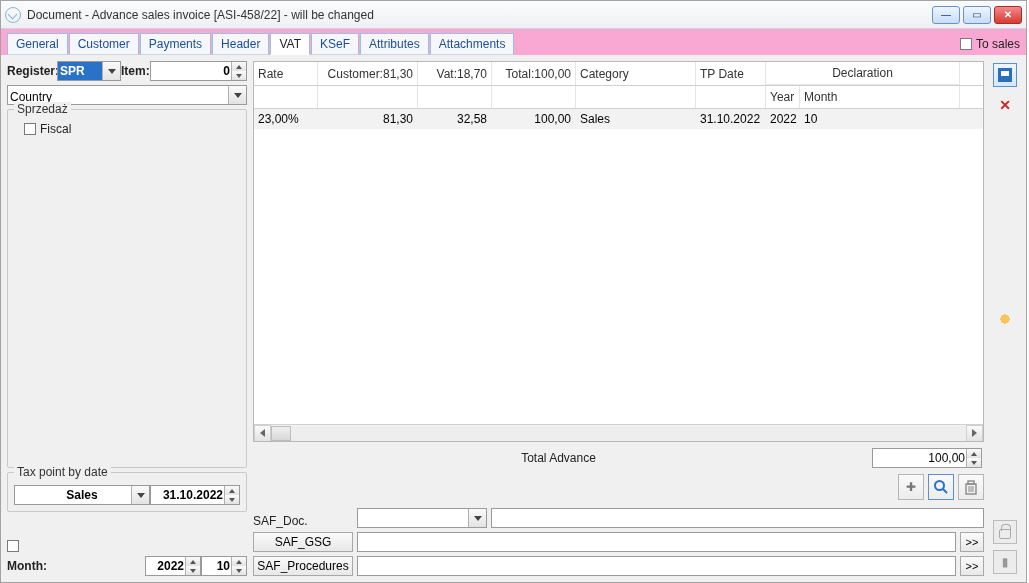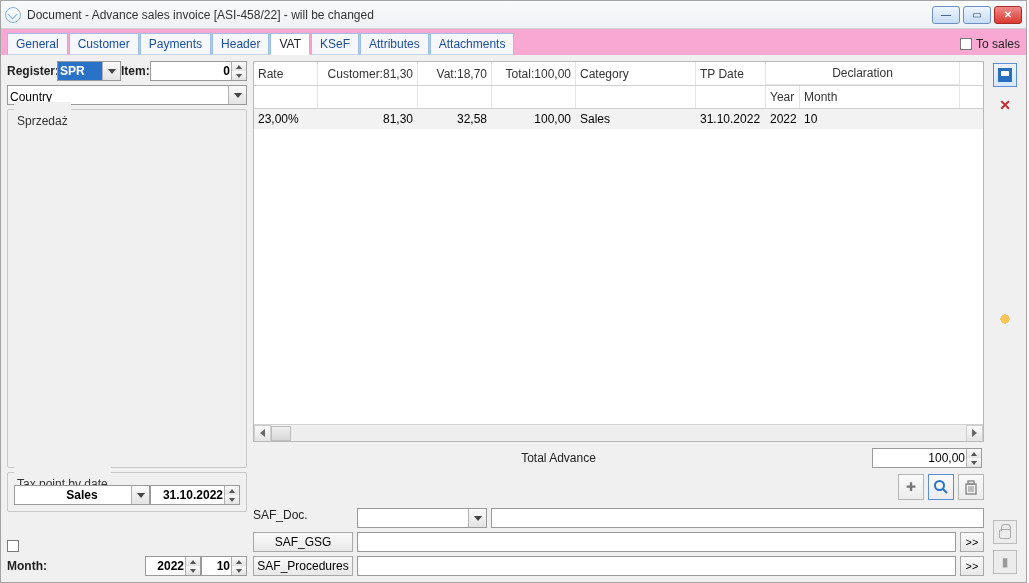--- a/index.html
+++ b/index.html
@@ -27,21 +27,21 @@
 .select .arrow { position:absolute; right:0; top:0; width:18px;height:100%;border-left:1px solid #b0b0b0;background:linear-gradient(#fafafa,#e3e3e3);display:flex;align-items:center;justify-content:center; }
 .select .arrow::after{content:"";border-left:4px solid transparent;border-right:4px solid transparent;border-top:5px solid #444;}
 .select.sel-spr { background:#2a72c8;color:#fff;}
 .spin { height:20px;border:1px solid #9a9a9a;background:#fff;display:flex;align-items:center;justify-content:flex-end;padding:0 16px 0 2px;position:relative; }
 .spin .spns{position:absolute;right:0;top:0;width:15px;height:100%;display:flex;flex-direction:column;}
 .spin .spns div{flex:1;border-left:1px solid #b0b0b0;background:linear-gradient(#fafafa,#e3e3e3);display:flex;align-items:center;justify-content:center;}
 .spin .spns div::after{content:"";border-left:3px solid transparent;border-right:3px solid transparent;}
 .spin .spns div:first-child::after{border-bottom:4px solid #555;}
 .spin .spns div:last-child::after{border-top:4px solid #555;}
 .group { border:1px solid #c9c9c9; border-radius:2px; padding:6px; background:#f0f0f0; position:relative; padding-top:12px; }
-.group .legend{position:absolute;top:-8px;left:6px;background:#f0f0f0;padding:12px 3px;color:#333;text-align:center;}
+.group .legend{position:absolute;top:-8px;left:6px;background:#f0f0f0;padding:0 3px;color:#333;text-align:center;}
 .leftbig { flex:1; }
 .centerpanel { flex:1; display:flex; flex-direction:column; }
 .grid { border:1px solid #b8b8b8; background:#fff; flex:1; display:flex;flex-direction:column; overflow:hidden;}
 .ghead { display:flex;flex-direction:column; }
 .ghr { display:flex; border-bottom:1px solid #d0d0d0;}
 .gh { padding:4px 4px; color:#333; border-right:1px solid #e5e5e5; display:flex;align-items:center; }
 .gbody { flex:1; }
 .gr { display:flex; background:#f2f2f2; }
 .gc { padding:3px 4px; border-right:1px solid transparent; }
 .ta-r { justify-content:flex-end; text-align:right; }
@@ -59,21 +59,21 @@
 .hscroll .larr::after{content:"";border-top:4px solid transparent;border-bottom:4px solid transparent;border-right:5px solid #666;}
 .hscroll .rarr::after{content:"";border-top:4px solid transparent;border-bottom:4px solid transparent;border-left:5px solid #666;}
 .hscroll .track{flex:1;height:15px;position:relative;background:#eee;}
 .hscroll .thumb{position:absolute;left:0;top:0;width:20px;height:100%;background:linear-gradient(#f0f0f0,#d8d8d8);border:1px solid #bcbcbc;}
 .belowgrid{display:flex;align-items:center;gap:8px;padding:6px 2px 4px 0;justify-content:flex-end;}
 .totallbl{flex:1;text-align:center;color:#222;}
 .iconbtns{display:flex;gap:4px;justify-content:flex-end;padding:2px 0 8px;}
 .ibtn{width:26px;height:26px;border:1px solid #b5b5b5;background:linear-gradient(#fafafa,#ececec);display:flex;align-items:center;justify-content:center;color:#777;}
 .ibtn.mag{color:#2a72c8;border-color:#5a8ed6;}
 .safrows{display:flex;flex-direction:column;gap:4px;}
-.safrow{display:flex;align-items:flex-start;gap:4px;}
+.safrow{display:flex;align-items:flex-end;gap:4px;}
 .safbtn{width:100px;height:20px;border:1px solid #a8a8a8;background:linear-gradient(#fafafa,#e8e8e8);text-align:center;line-height:18px;}
 .bigin{flex:1;height:20px;border:1px solid #9a9a9a;background:#fff;}
 .gobtn{width:24px;height:20px;border:1px solid #a8a8a8;background:linear-gradient(#fafafa,#e8e8e8);text-align:center;line-height:18px;font-size:11px;}
 .rightbar{width:30px;display:flex;flex-direction:column;align-items:center;padding:2px;gap:6px;}
 .rbtn{width:24px;height:24px;border:1px solid #5a8ed6;background:linear-gradient(#eef5ff,#d6e8ff);display:flex;align-items:center;justify-content:center;}
 .rbtn.plain{border-color:#bbb;background:#ececec;color:#888;}
 .saveicon{width:14px;height:14px;background:#2a6ec0;position:relative;}
 .saveicon::after{content:"";position:absolute;left:3px;top:3px;width:8px;height:5px;background:#fff;}
 .xicon{color:#c62828;font-weight:bold;font-size:14px;}
 .staricon{width:16px;height:16px;background:radial-gradient(circle,#f7c55a 40%,transparent 41%);}

